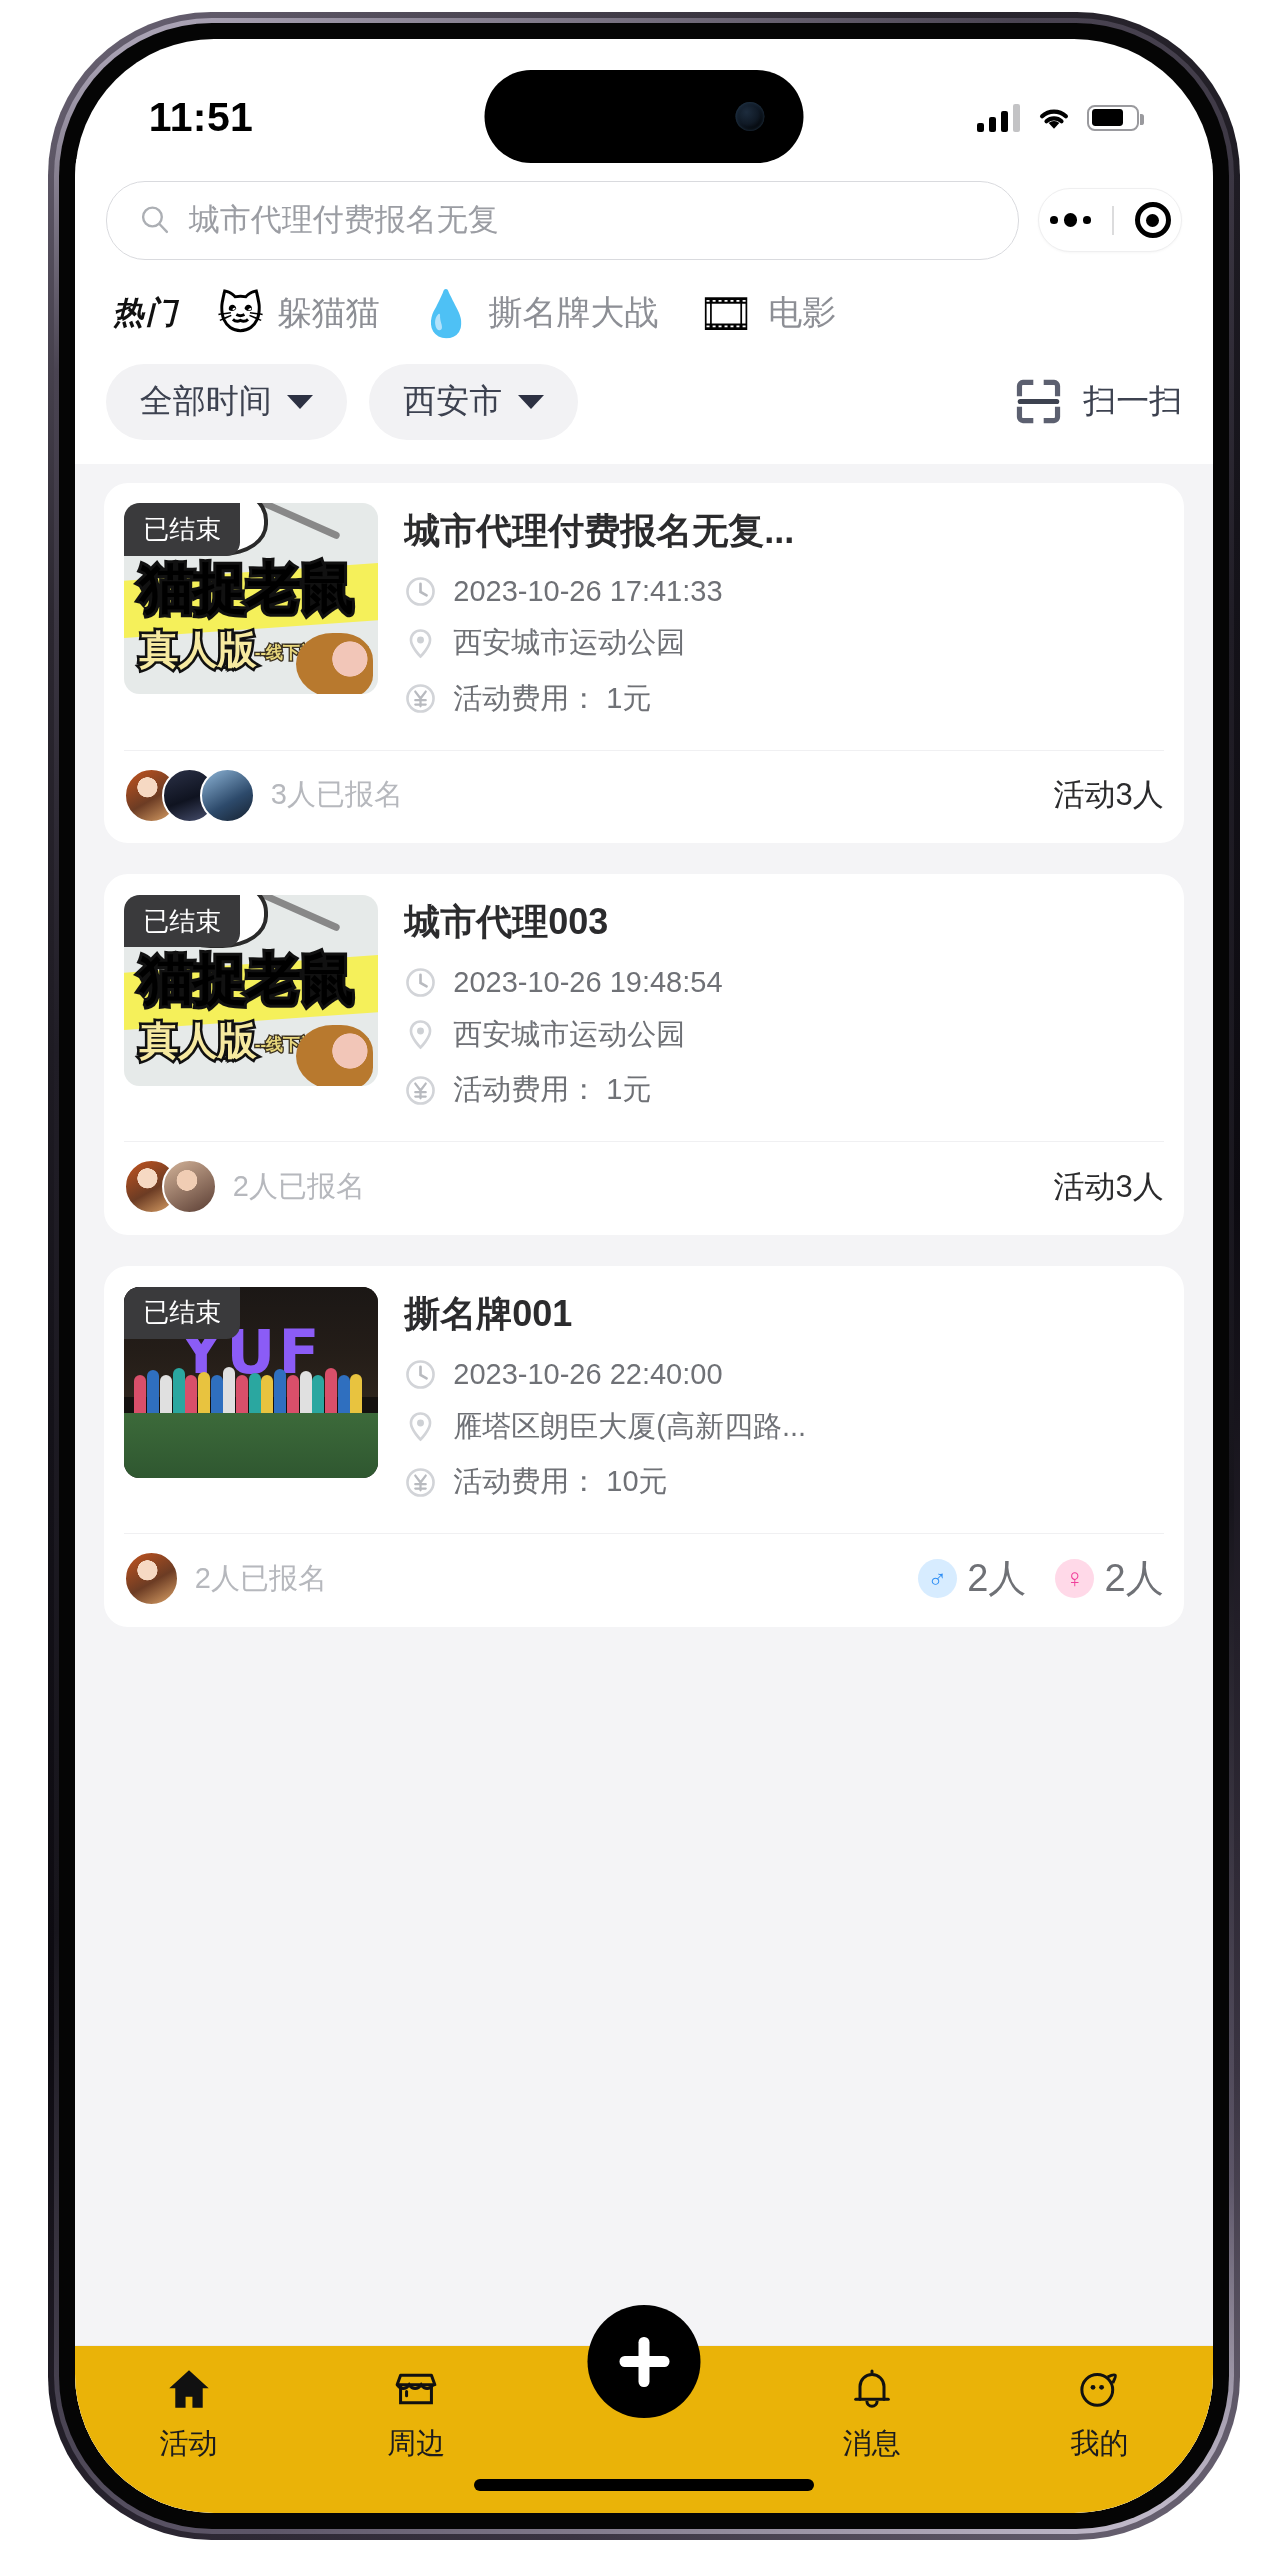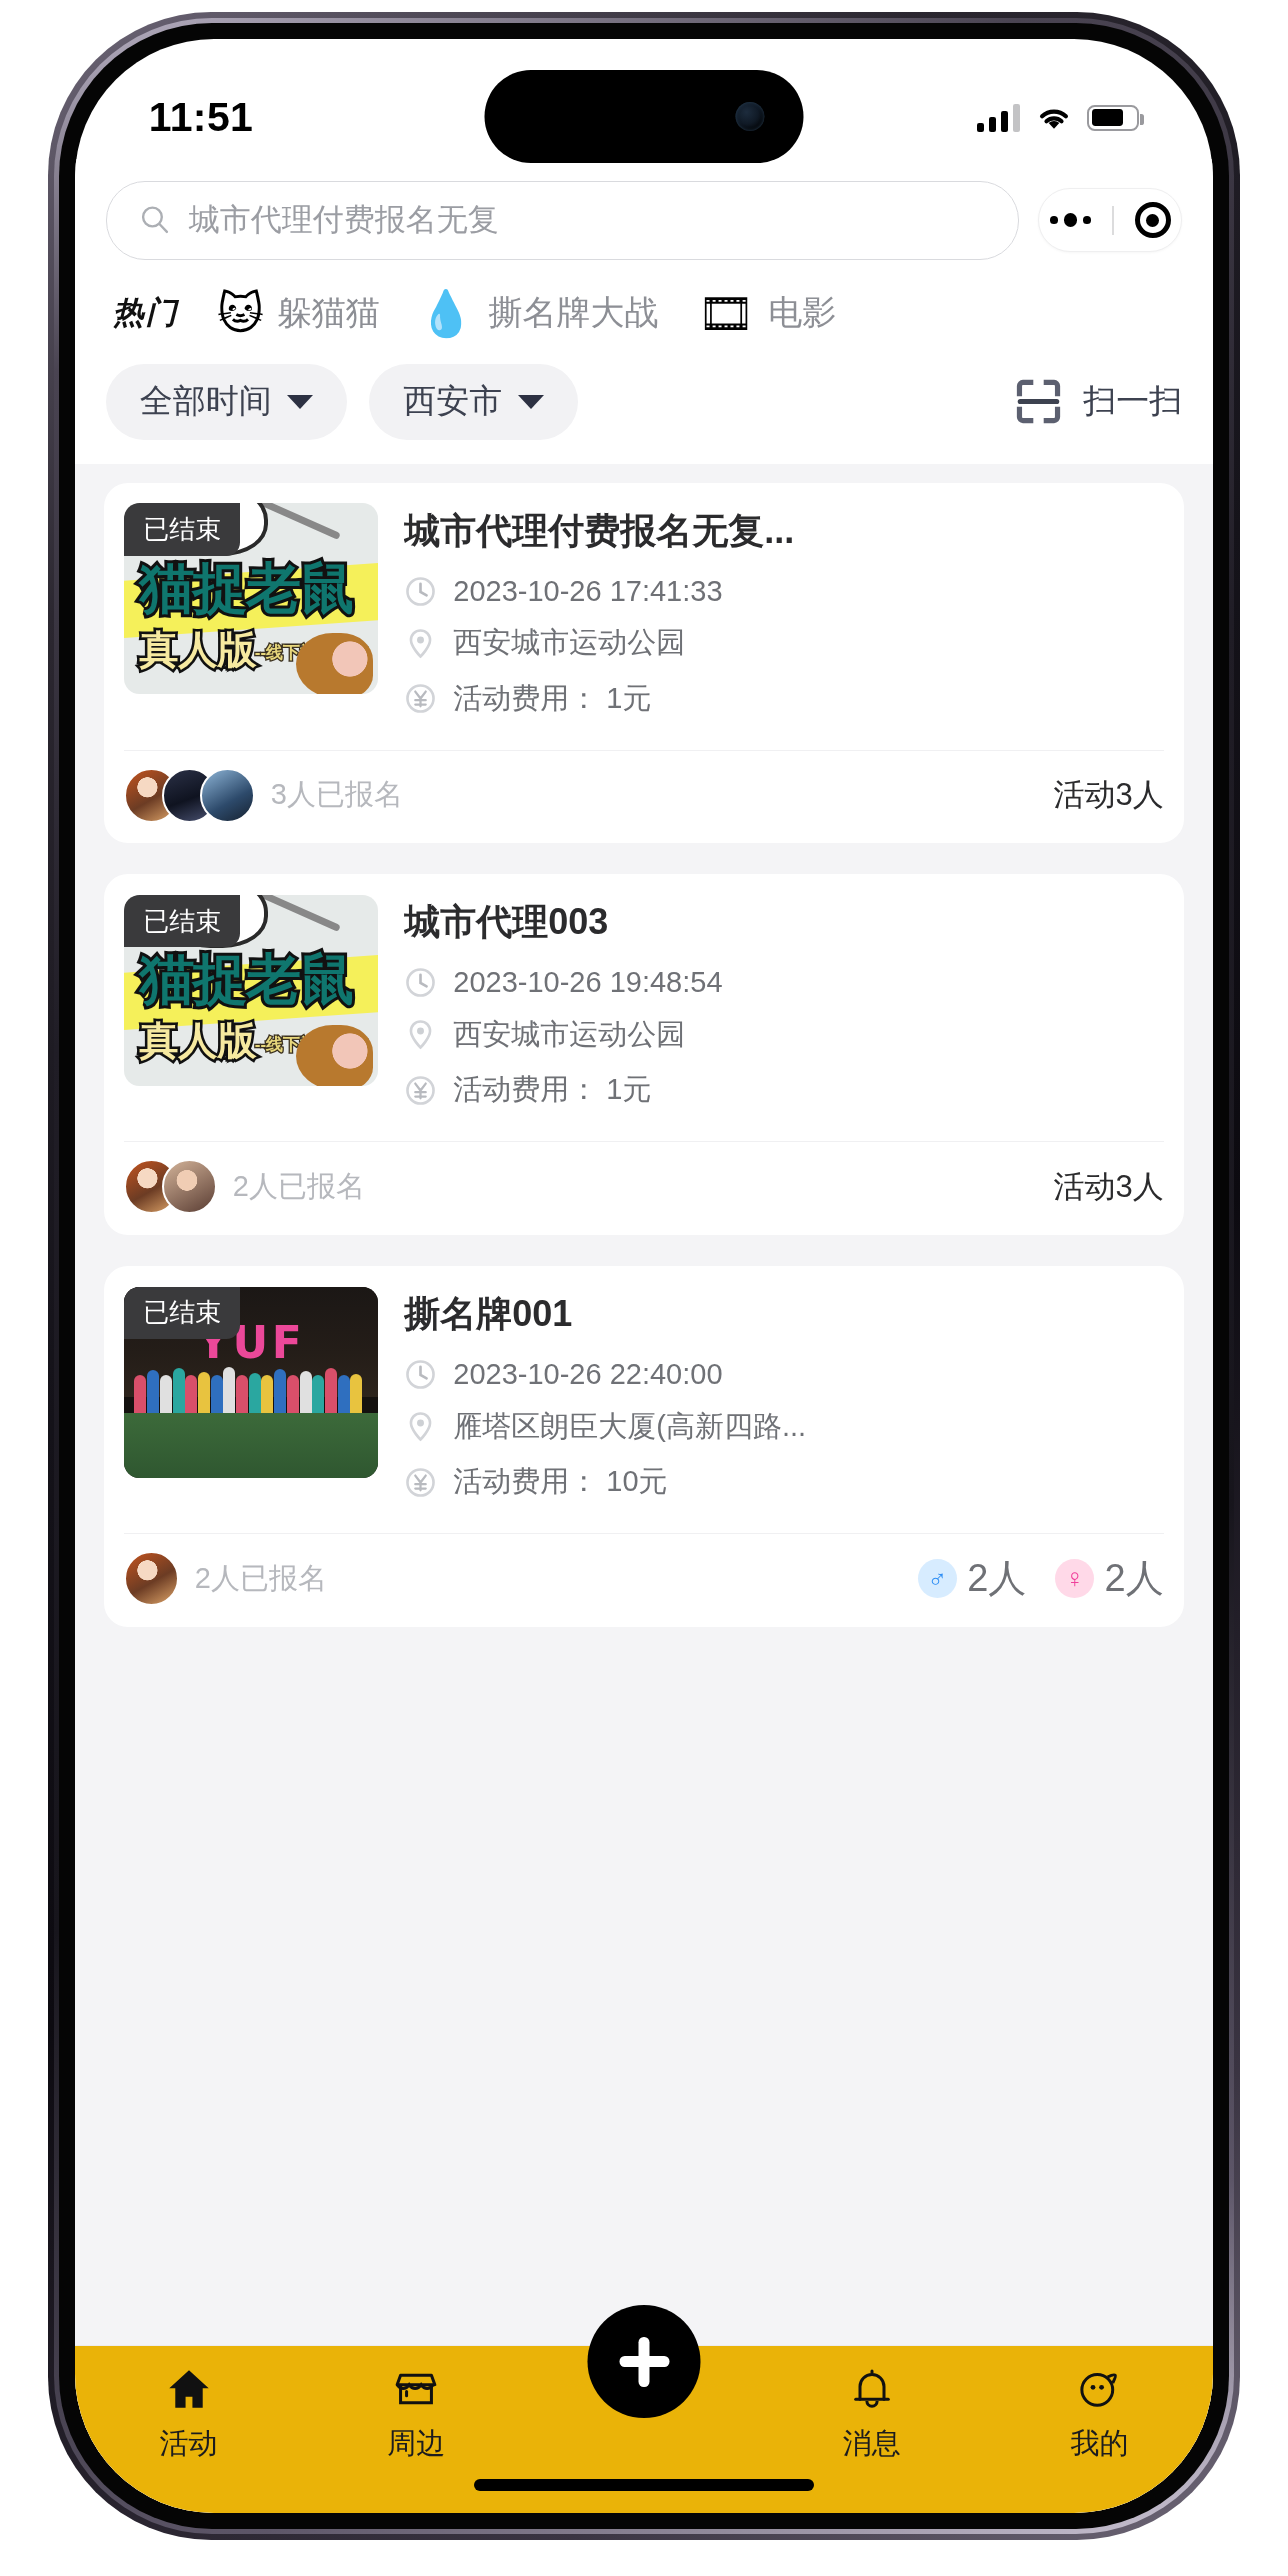--- a/index.html
+++ b/index.html
@@ -228,21 +228,21 @@
     font-weight: 500;
   }
   
   .poster-cat { width: 100%; height: 100%; background: #e6eae9; position: relative; }
   .poster-cat .yellowband {
     position: absolute; left: -6%; top: 36%; width: 112%; height: 30%;
     background: #f5f05a; transform: rotate(-4deg);
   }
   .poster-cat .t1 {
     position: absolute; left: 6%; top: 30%; width: 92%;
-    font-size: 55px; font-weight: 900; color: #0f766e;
+    font-size: 55px; font-weight: 900; color: #000000;
     -webkit-text-stroke: 6px #111;
     paint-order: stroke fill;
     letter-spacing: -1.7px; line-height: 1;
     font-family: Liberation Serif, serif;
   }
   .poster-cat .t2 {
     position: absolute; left: 6%; top: 66%;
     font-size: 39px; font-weight: 900; color: #f6e9a0;
     -webkit-text-stroke: 5.2px #111;
     paint-order: stroke fill;
@@ -270,21 +270,21 @@
   .poster-cat .tail {
     position: absolute; left: 36%; top: 2%;
     width: 129px; height: 6.9px; background: #888;
     transform: rotate(24deg); border-radius: 5.2px;
   }
   
   .poster-crowd { width: 100%; height: 100%; position: relative; background: #14110f; overflow: hidden; }
   .poster-crowd .sky { position: absolute; inset: 0 0 42% 0; background: linear-gradient(180deg,#1b1715 0%,#241d18 60%,#2d241c 100%); }
   .poster-crowd .logo {
     position: absolute; left: 50%; top: 16%; transform: translateX(-50%);
-    font-size: 44px; font-weight: 900; color: #ec4899;
+    font-size: 60px; font-weight: 900; color: #8b5cf6;
     letter-spacing: 3.4px; font-family: "DejaVu Sans", sans-serif;
   }
   .poster-crowd .turf { position: absolute; left: 0; right: 0; bottom: 0; height: 34%; background: linear-gradient(180deg,#3c6a3a,#2f5730); }
   .poster-crowd .people { position: absolute; left: 0; right: 0; bottom: 30%; height: 44%; }
   .poster-crowd .people i {
     position: absolute; bottom: 0; width: 12px; height: 45px; border-radius: 6px 6px 2.6px 2.6px;
   }
 
   .meta { flex: 1; min-width: 0; padding-top: 3.4px; }
   .card-title {

